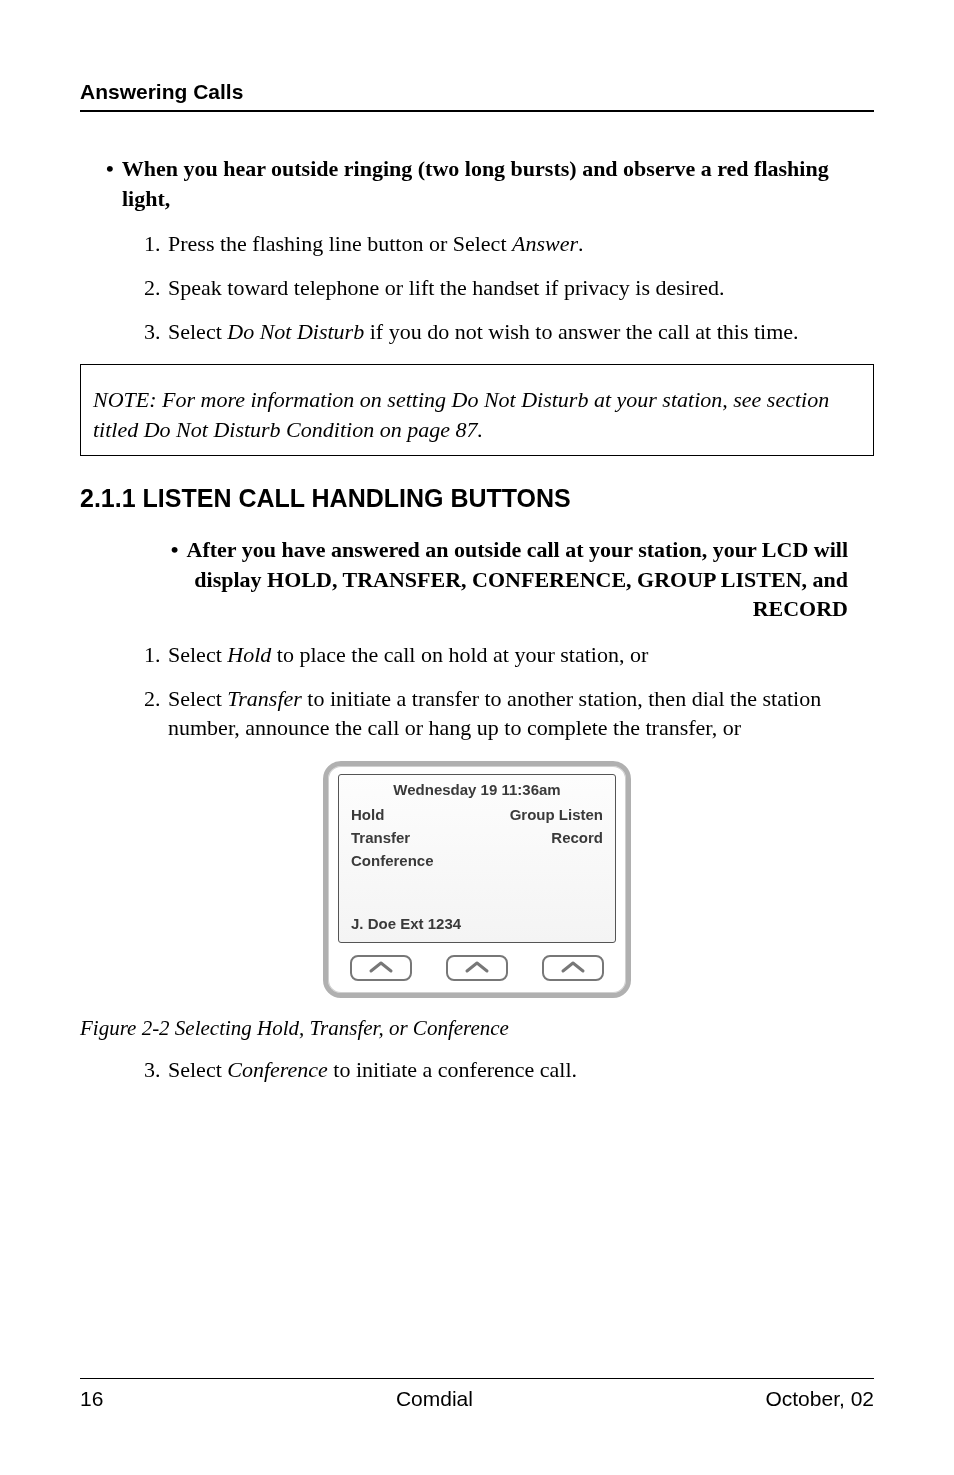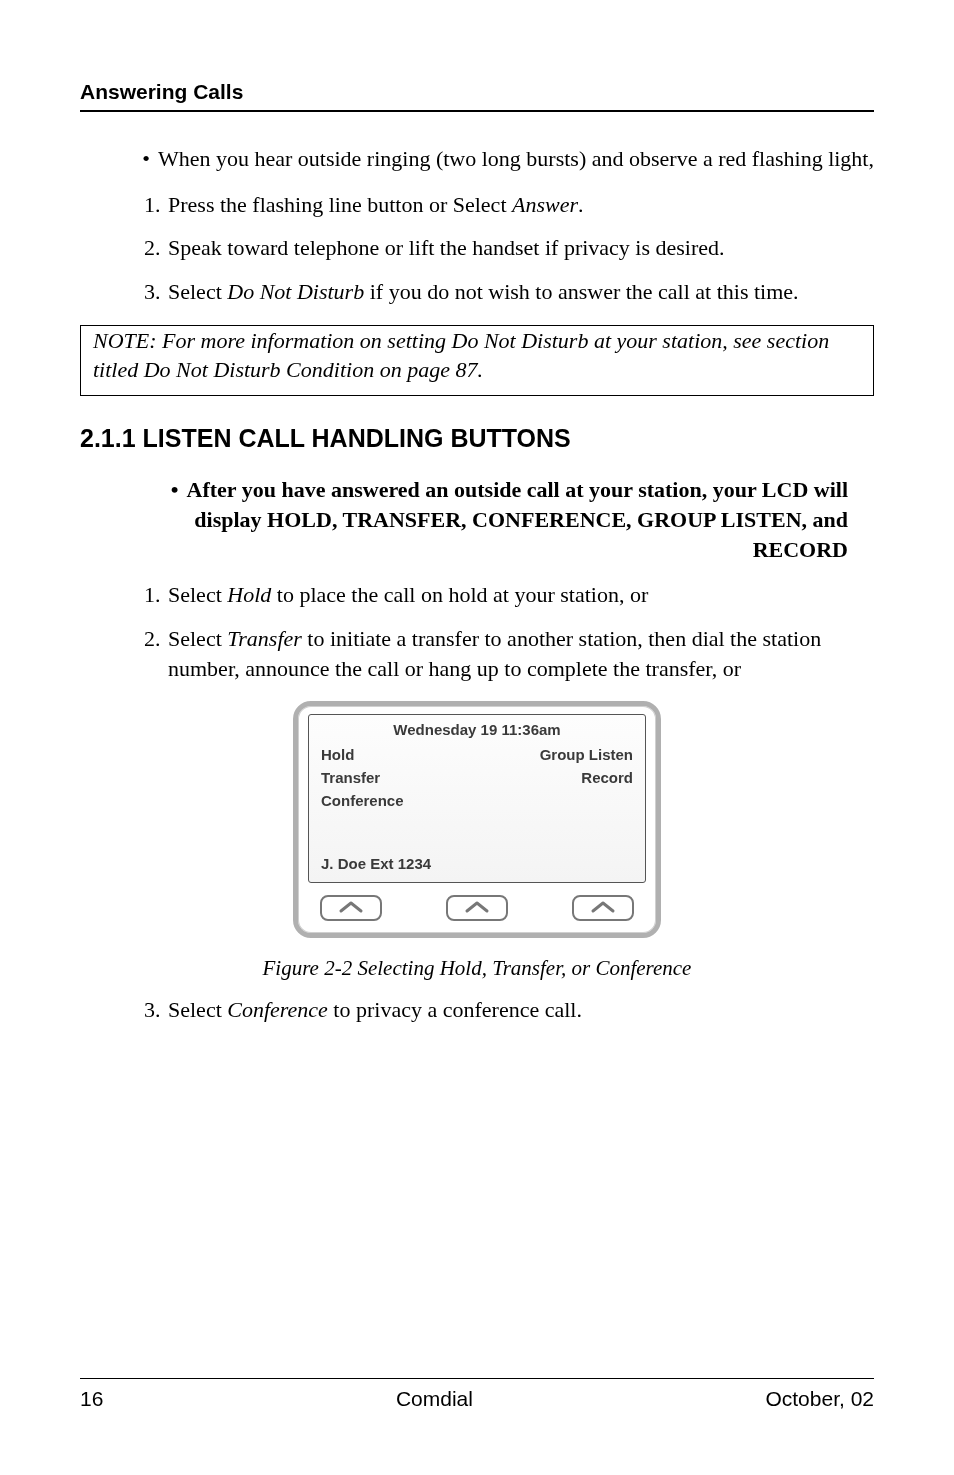--- a/index.html
+++ b/index.html
@@ -13,44 +13,43 @@
     padding: 80px 80px 20px 80px;
     position: relative;
   }
   .page { width: 100%; }
   .running-head {
     font-family: Arial, Helvetica, sans-serif;
     font-weight: bold;
     font-size: 21px;
     padding-bottom: 6px;
     border-bottom: 2px solid #000;
-    margin-bottom: 32px;
+    margin-bottom: 42px;
   }
   .lead {
-    font-weight: normal;
+    font-weight: bold;
     margin: 0 0 16px 26px;
     text-indent: -16px;
     padding-left: 16px;
     line-height: 1.35;
-    text-align: right;
   }
   .lead .bullet { padding-right: 8px; }
   ol.steps {
     list-style: decimal;
     margin: 0 0 18px 86px;
   }
   ol.steps li {
     margin: 14px 0 8px 0;
     padding-left: 2px;
     line-height: 1.35;
   }
   .ital { font-style: italic; }
   .note-box {
     border: 1px solid #000;
-    padding: 0 12px 10px 12px;
+    padding: 20px 12px 10px 12px;
     margin: 6px 0 28px 0;
     font-style: italic;
     line-height: 1.35;
   }
   h2.subh {
     font-family: Arial, Helvetica, sans-serif;
     font-weight: bold;
     font-size: 25px;
     margin: 4px 0 22px 0;
   }
@@ -66,21 +65,21 @@
   .fig-wrap { text-align: center; margin: 18px 0 8px 0; }
   .lcd {
     display: inline-block;
     background: #fff;
     border: 5px solid #b0b0b0;
     border-radius: 18px;
     padding: 8px 10px 10px 10px;
     box-shadow: inset 0 0 0 1px #d0d0d0;
   }
   .screen {
-    width: 338px;
+    width: 278px;
     border: 1px solid #555;
     border-radius: 3px;
     padding: 6px 12px 10px 12px;
     font-family: Arial, Helvetica, sans-serif;
     color: #3a3a3a;
     text-align: left;
     background: linear-gradient(#fdfdfd,#f4f4f4);
   }
   .screen .dt { text-align: center; font-size: 15px; font-weight: bold; margin-bottom: 8px; }
   .screen .row { display: flex; justify-content: space-between; font-size: 15px; font-weight: bold; margin-bottom: 6px; }
@@ -92,21 +91,20 @@
   .hwbtn {
     width: 62px; height: 26px;
     border: 2px solid #777;
     border-radius: 8px;
     background: #fff;
     display: flex; align-items: center; justify-content: center;
   }
   .hwbtn svg { width: 28px; height: 16px; }
   .caption {
     font-style: italic;
-    text-align: center;
     margin: 18px 0 4px 0;
     font-size: 21px;
   }
   .footer {
     position: absolute;
     left: 80px; right: 80px; bottom: 64px;
     border-top: 1.5px solid #000;
     padding-top: 8px;
     display: flex;
     justify-content: space-between;
@@ -195,21 +193,21 @@
           </span>
         </div>
       </div>
     </div>
   </div>
 
   <div class="caption">Figure 2-2  Selecting Hold, Transfer, or Conference</div>
 
   <ol class="steps" start="3">
     <li>
-      <span>Select </span><span class="ital">Conference</span><span> to privacy a conference call.</span>
+      <span>Select </span><span class="ital">Conference</span><span> to initiate a conference call.</span>
     </li>
   </ol>
 
   <div class="footer">
     <span>16</span>
     <span>Comdial</span>
     <span>October, 02</span>
   </div>
 
 </div>

